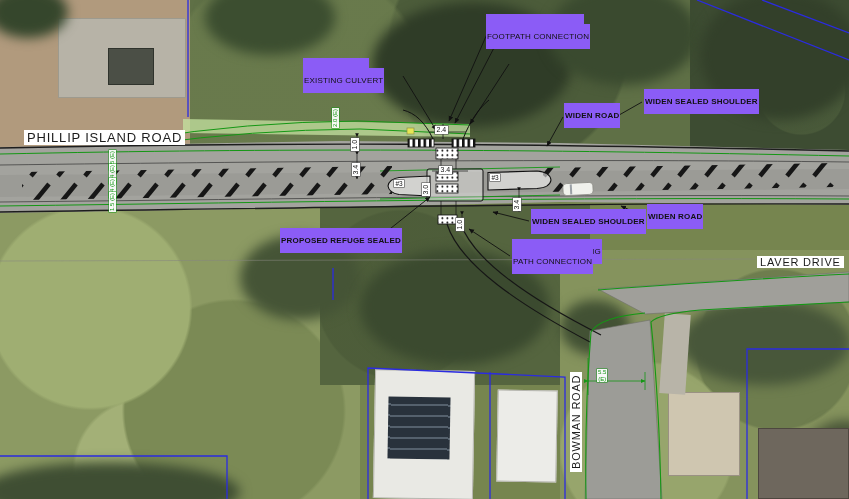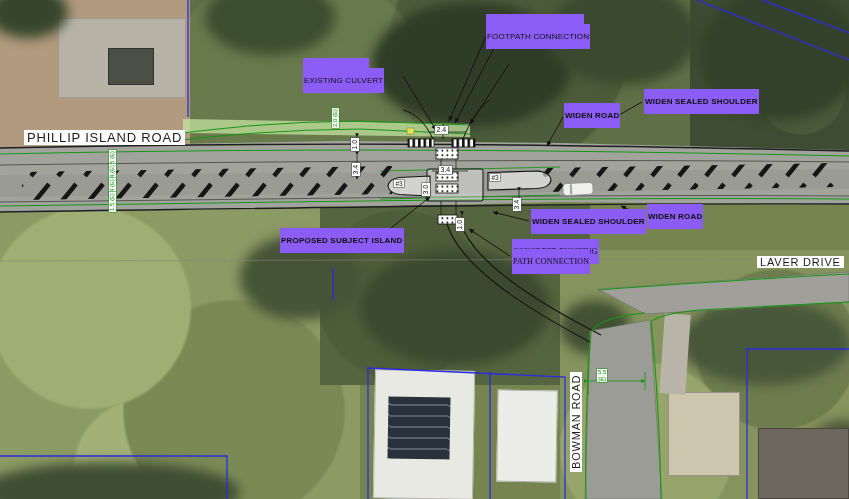--- a/index.html
+++ b/index.html
@@ -184,24 +184,24 @@
   </svg>
 
   <div class="roadname" style="left:24px;top:130px;">PHILLIP ISLAND ROAD</div>
   <div class="roadname" style="left:757px;top:256px;font-size:11px;">LAVER DRIVE</div>
   <div class="roadname vert" style="left:570px;top:472px;font-size:11px;">BOWMAN ROAD</div>
 
   <div class="lbl" style="left:486px;top:22px;width:106px;"><span>PROPOSED CONCRETE FOOTPATH CONNECTION</span></div>
   <div class="lbl" style="left:303px;top:66px;width:94px;"><span>RECONSTRUCT EXISTING CULVERT</span></div>
   <div class="lbl nowrap" style="left:564px;top:111px;"><span>WIDEN ROAD</span></div>
   <div class="lbl nowrap" style="left:644px;top:97px;"><span>WIDEN SEALED SHOULDER</span></div>
-  <div class="lbl nowrap" style="left:280px;top:236px;"><span>PROPOSED SUBJECT ISLAND</span></div>
+  <div class="lbl nowrap" style="left:280px;top:236px;"><span>PROPOSED REFUGE SEALED</span></div>
   <div class="lbl nowrap" style="left:531px;top:217px;"><span>WIDEN SEALED SHOULDER</span></div>
   <div class="lbl nowrap" style="left:647px;top:212px;"><span>WIDEN ROAD</span></div>
-  <div class="lbl" style="left:512px;top:247px;width:90px;font-family:Liberation Serif, serif;"><span>CONCRETE EXISTING PATH CONNECTION</span></div>
+  <div class="lbl" style="left:512px;top:247px;width:90px;"><span>CONCRETE EXISTING PATH CONNECTION</span></div>
 
   <div class="dim" style="left:435px;top:126px;">2.4</div>
   <div class="dim vert" style="left:351px;top:151px;">1.0</div>
   <div class="dim vert" style="left:352px;top:176px;">3.4</div>
   <div class="dim" style="left:439px;top:166px;">3.4</div>
   <div class="dim vert" style="left:422px;top:196px;">3.0</div>
   <div class="dim vert" style="left:513px;top:211px;">3.4</div>
   <div class="dim vert" style="left:456px;top:231px;">1.0</div>
   <div class="dim" style="left:394px;top:180px;font-size:6.5px;">#3</div>
   <div class="dim" style="left:490px;top:174px;font-size:6.5px;">#3</div>

